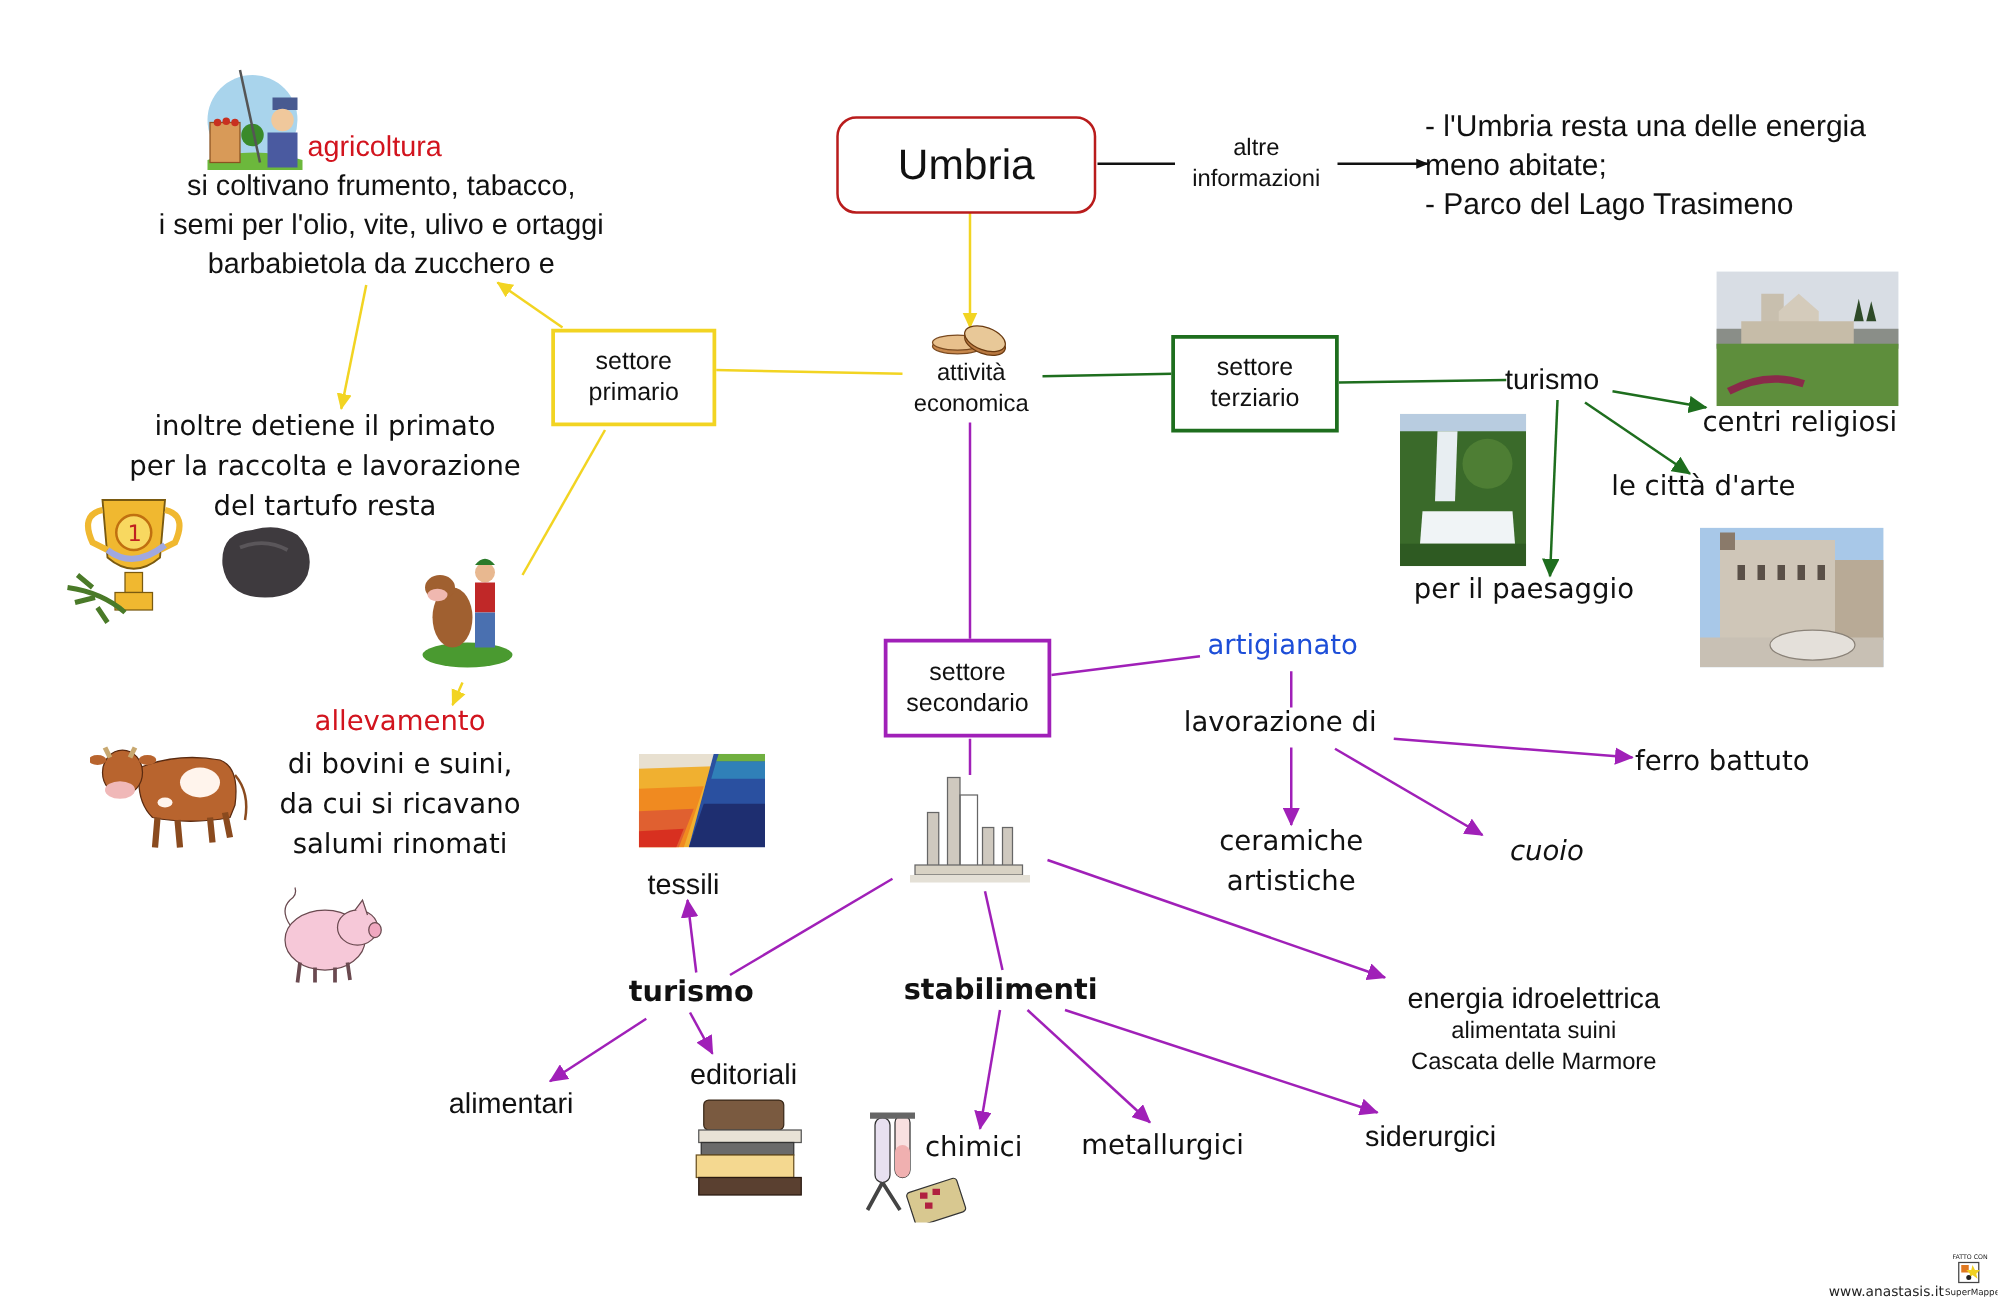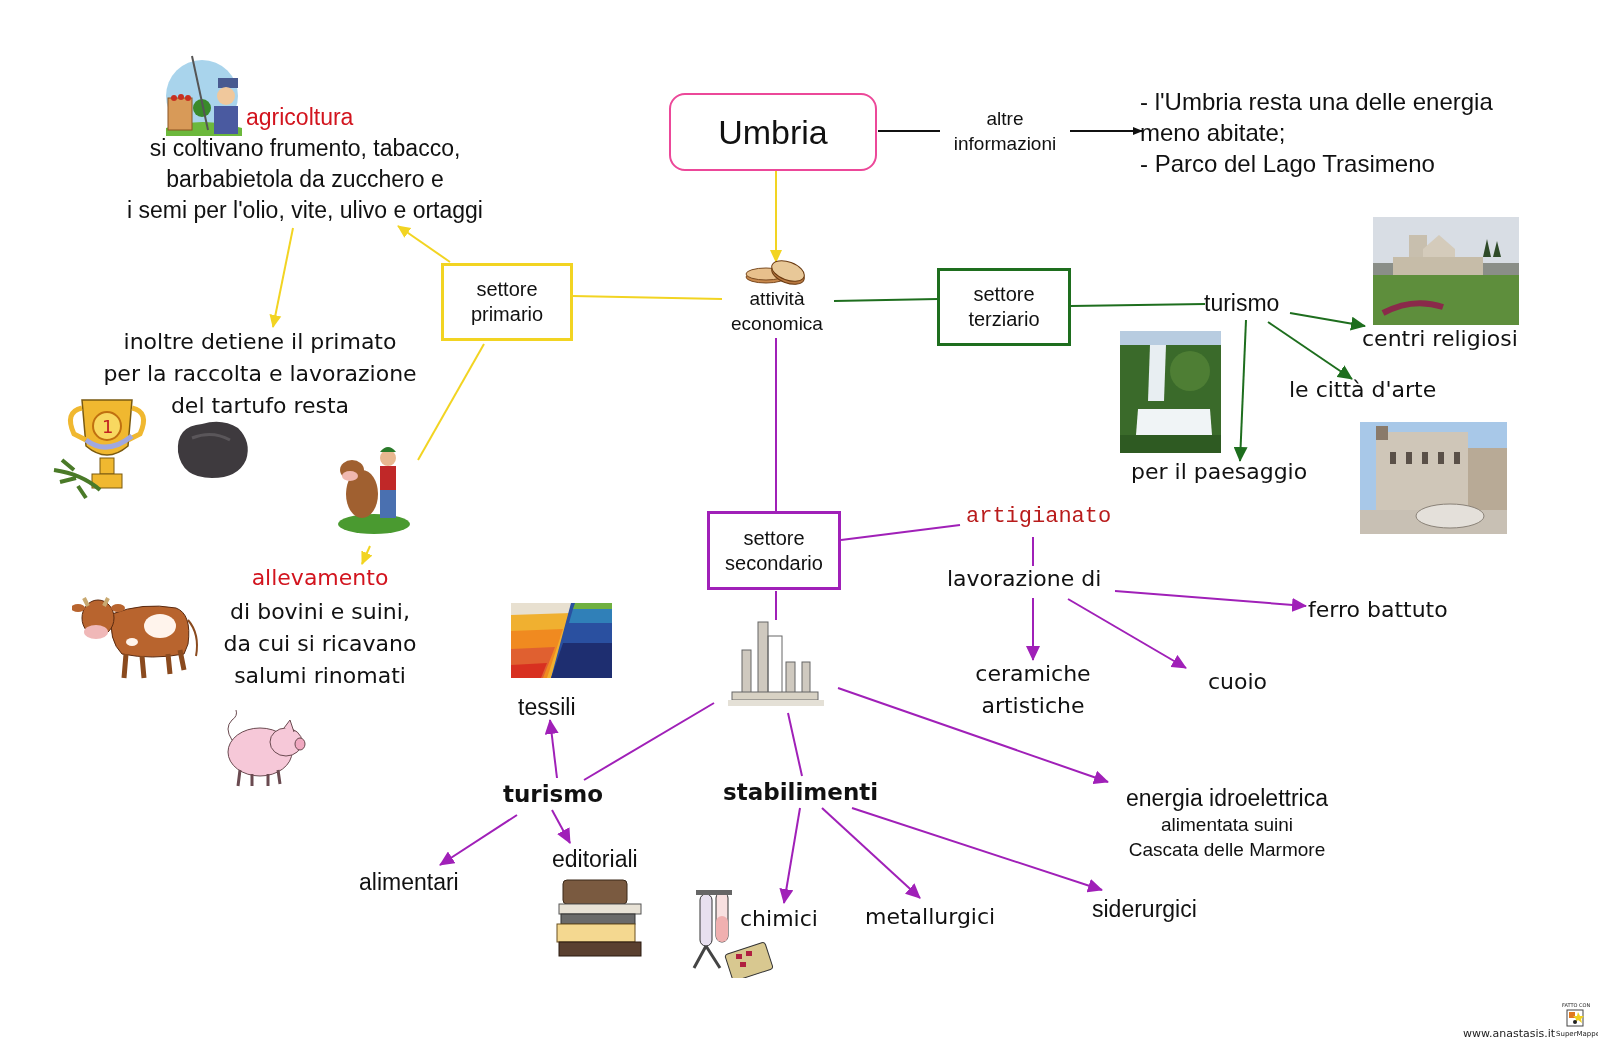--- a/index.html
+++ b/index.html
@@ -59,21 +59,21 @@
   <line x1="788" y1="713" x2="802" y2="776" stroke="#a020b8" stroke-width="2"></line>
   <line x1="838" y1="688" x2="1108" y2="782" stroke="#a020b8" stroke-width="2" marker-end="url(#ah-purple)"></line>
   <line x1="557" y1="778" x2="550" y2="720" stroke="#a020b8" stroke-width="2" marker-end="url(#ah-purple)"></line>
   <line x1="517" y1="815" x2="440" y2="865" stroke="#a020b8" stroke-width="2" marker-end="url(#ah-purple)"></line>
   <line x1="552" y1="810" x2="570" y2="843" stroke="#a020b8" stroke-width="2" marker-end="url(#ah-purple)"></line>
   <line x1="800" y1="808" x2="784" y2="903" stroke="#a020b8" stroke-width="2" marker-end="url(#ah-purple)"></line>
   <line x1="822" y1="808" x2="920" y2="898" stroke="#a020b8" stroke-width="2" marker-end="url(#ah-purple)"></line>
   <line x1="852" y1="808" x2="1102" y2="890" stroke="#a020b8" stroke-width="2" marker-end="url(#ah-purple)"></line>
 </svg>
 
-<div class="box arial" style="left:669px;top:93px;width:208px;height:78px;border:2px solid #ec4899;border-radius:16px;font-size:34px;">
+<div class="box arial" style="left:669px;top:93px;width:208px;height:78px;border:2px solid #b91c1c;border-radius:16px;font-size:34px;">
   <span>Umbria</span>
 </div>
 
 <div class="lbl arial multi" style="left:940px;top:106px;width:130px;font-size:19px;line-height:25px;background:#fff;">
   <span>altre</span>
   <span>informazioni</span>
 </div>
 <div class="lbl arial" style="left:1140px;top:86px;text-align:left;font-size:24px;line-height:31px;">
   <div>- l'Umbria resta una delle energia</div>
   <div>meno abitate;</div>
@@ -111,22 +111,22 @@
     <circle cx="40" cy="58" r="9" fill="#3a8a2a"></circle>
     <line x1="30" y1="6" x2="46" y2="80" stroke="#555" stroke-width="2"></line>
     <rect x="56" y="28" width="20" height="10" fill="#485a90"></rect>
     <circle cx="64" cy="46" r="9" fill="#f0c89c"></circle>
     <rect x="52" y="56" width="24" height="28" fill="#4a5aa0"></rect>
   </svg>
 </div>
 <div class="lbl arial red" style="left:246px;top:104px;font-size:23px;color:#d2141e;">agricoltura</div>
 <div class="lbl arial" style="left:90px;top:133px;width:430px;font-size:23px;line-height:31px;">
   <div>si coltivano frumento, tabacco,</div>
+  <div>i semi per l'olio, vite, ulivo e ortaggi</div>
   <div>barbabietola da zucchero e</div>
-  <div>i semi per l'olio, vite, ulivo e ortaggi</div>
 </div>
 
 <div class="lbl verd" style="left:60px;top:326px;width:400px;font-size:22px;line-height:32px;">
   <div>inoltre  detiene  il  primato</div>
   <div>per  la  raccolta  e  lavorazione</div>
   <div>del  tartufo  resta</div>
 </div>
 <div style="position:absolute;left:52px;top:390px;width:106px;height:110px;">
   <svg width="106" height="110" viewBox="0 0 106 110">
     <path d="M30,10 L80,10 L76,56 Q55,74 34,56 z" fill="#f0b830" stroke="#7a5a10" stroke-width="1.5"></path>
@@ -239,28 +239,28 @@
     <ellipse cx="90" cy="94" rx="34" ry="12" fill="#e4e0da" stroke="#8a8278"></ellipse>
   </svg>
 </div>
 
 <div class="box multi" style="left:707px;top:511px;width:134px;height:79px;border:3px solid #a020b8;">
   <div>
       <span>settore</span>
       <span>secondario</span>
     </div>
 </div>
-<div class="lbl verd" style="left:966px;top:504px;font-size:22px;color:#b91c1c;font-family:Liberation Mono, monospace;">artigianato</div>
+<div class="lbl verd" style="left:966px;top:504px;font-size:22px;color:#1d4ed8;">artigianato</div>
 <div class="lbl verd" style="left:947px;top:566px;font-size:22px;">lavorazione  di</div>
 <div class="lbl verd" style="left:1308px;top:597px;font-size:22px;">ferro  battuto</div>
 <div class="lbl verd" style="left:963px;top:658px;width:140px;font-size:22px;line-height:32px;">
   <div>ceramiche</div>
   <div>artistiche</div>
 </div>
-<div class="lbl verd" style="left:1208px;top:669px;font-size:22px;">cuoio</div>
+<div class="lbl verd" style="left:1208px;top:669px;font-size:22px;font-style:italic;">cuoio</div>
 
 <div style="position:absolute;left:728px;top:620px;width:96px;height:92px;">
   <svg width="96" height="92" viewBox="0 0 96 92">
     <rect x="30" y="2" width="10" height="72" fill="#cfc9bf" stroke="#666"></rect>
     <rect x="14" y="30" width="9" height="46" fill="#cfc9bf" stroke="#666"></rect>
     <rect x="40" y="16" width="14" height="58" fill="none" stroke="#666"></rect>
     <rect x="58" y="42" width="9" height="34" fill="#cfc9bf" stroke="#666"></rect>
     <rect x="74" y="42" width="8" height="34" fill="#cfc9bf" stroke="#666"></rect>
     <rect x="4" y="72" width="86" height="8" fill="#d8d2c4" stroke="#666"></rect>
     <rect x="0" y="80" width="96" height="6" fill="#e4e0d6"></rect>

